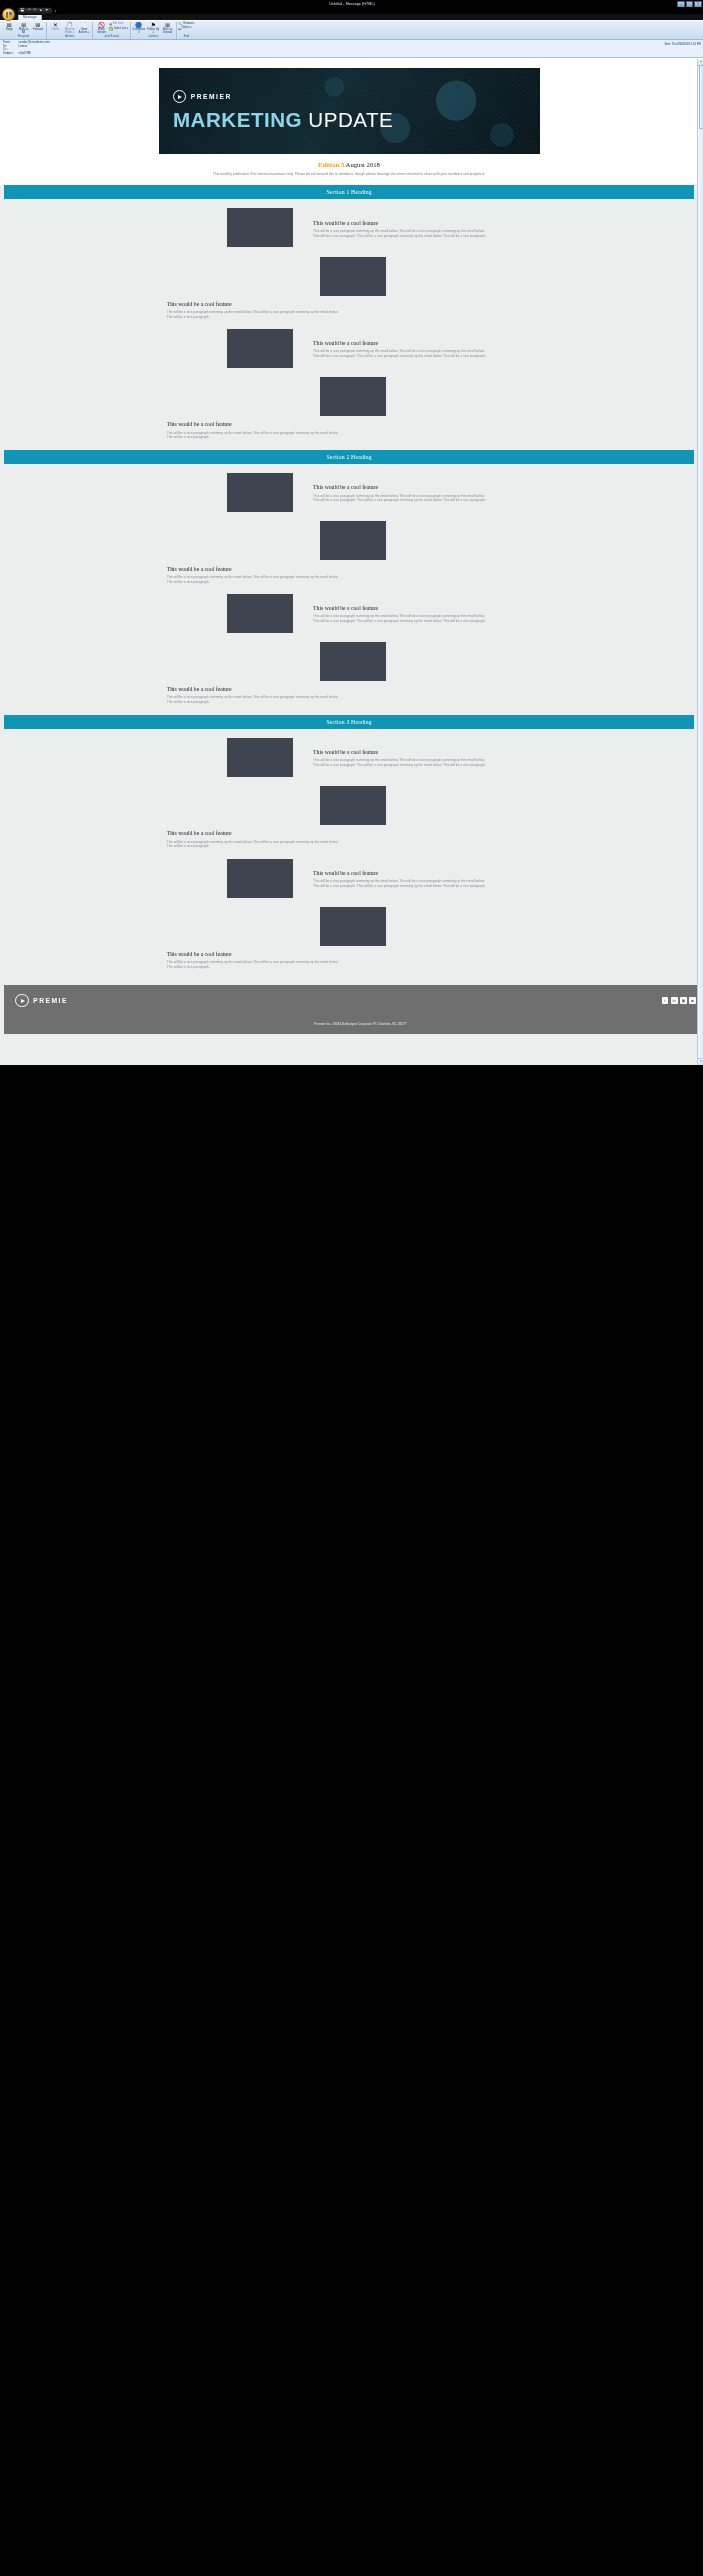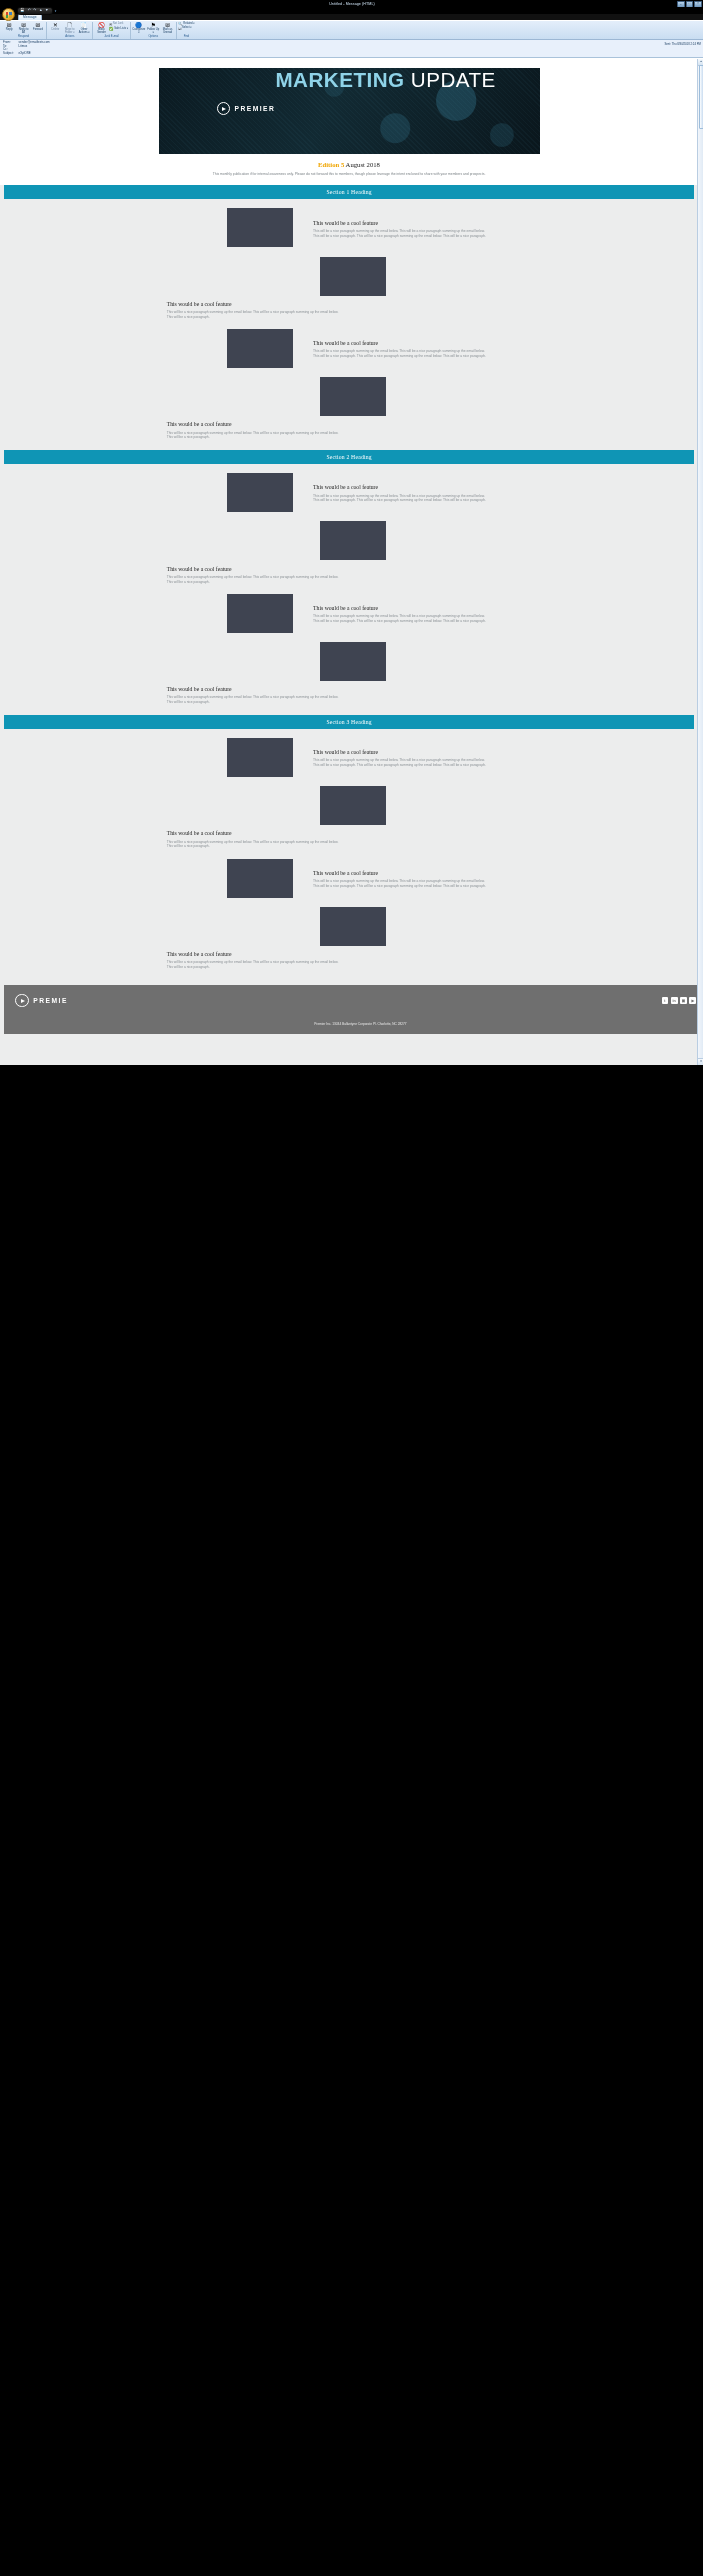--- a/index.html
+++ b/index.html
@@ -107,21 +107,21 @@
   .email-wrap { width:698px; background:#ffffff; }
   .email-body { width:698px; background:#eceded; padding:0 0 0 0; }
 
   .hero {
     width:698px; background:#ffffff;
     padding:9.3px 0 0 0;
   }
   .hero-inner { width:381px; margin:0 auto; }
   .hero-banner {
     position:relative; height:86px; background:#0f766e;
-    overflow:hidden; display:flex; flex-direction:row; justify-content:center;
+    overflow:hidden; display:flex; flex-direction:column; justify-content:center;
     padding-left:14.4px;
   }
   .gears {
     position:absolute; inset:0;
     background:
       radial-gradient(circle at 78% 38%, rgba(60,140,170,.30) 0 19.6px, transparent 20.6px),
       radial-gradient(circle at 62% 70%, rgba(60,140,170,.22) 0 14.4px, transparent 15.5px),
       radial-gradient(circle at 90% 78%, rgba(60,140,170,.18) 0 11.3px, transparent 12.4px),
       radial-gradient(circle at 46% 22%, rgba(60,140,170,.16) 0 9.3px, transparent 10.3px),
       linear-gradient(120deg,#0b1a21 0%,#122a33 45%,#0a161c 100%);

